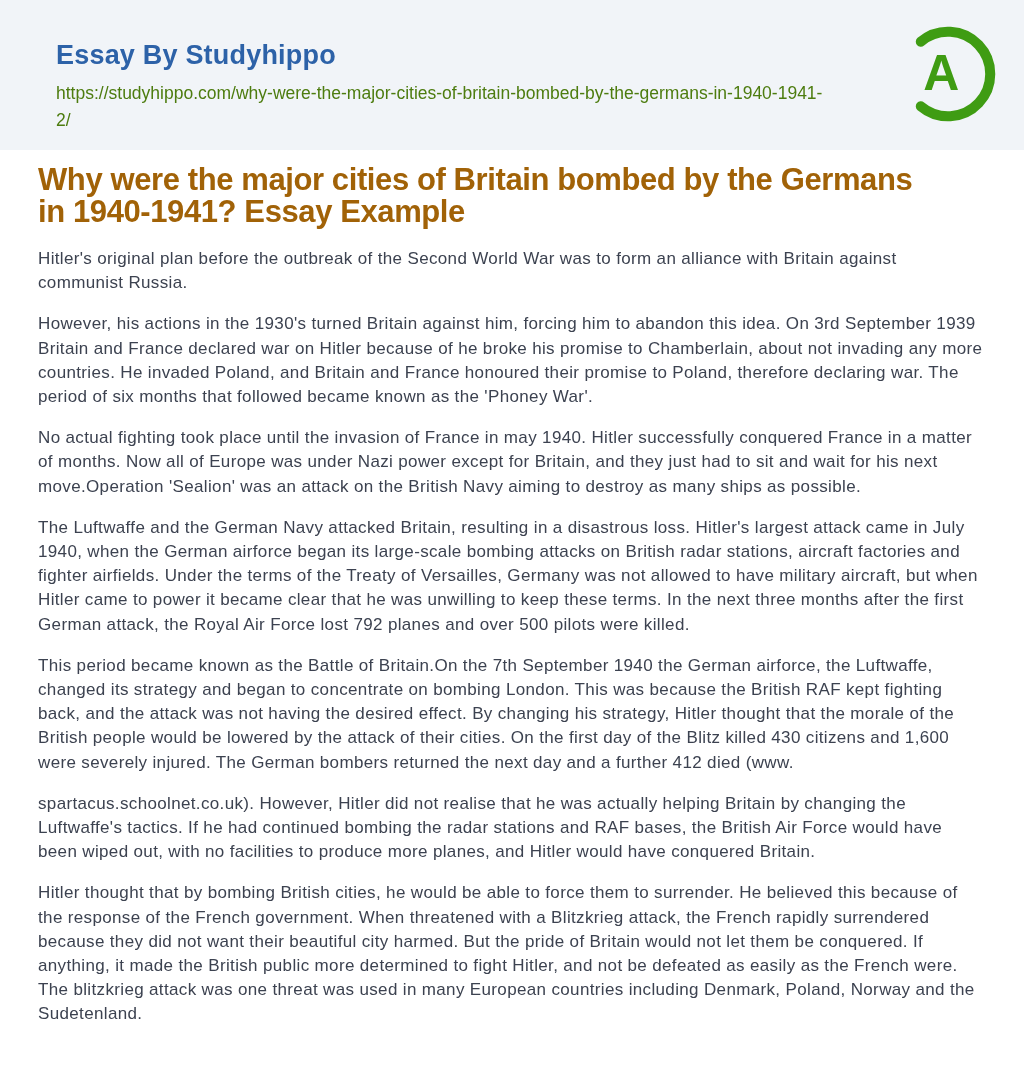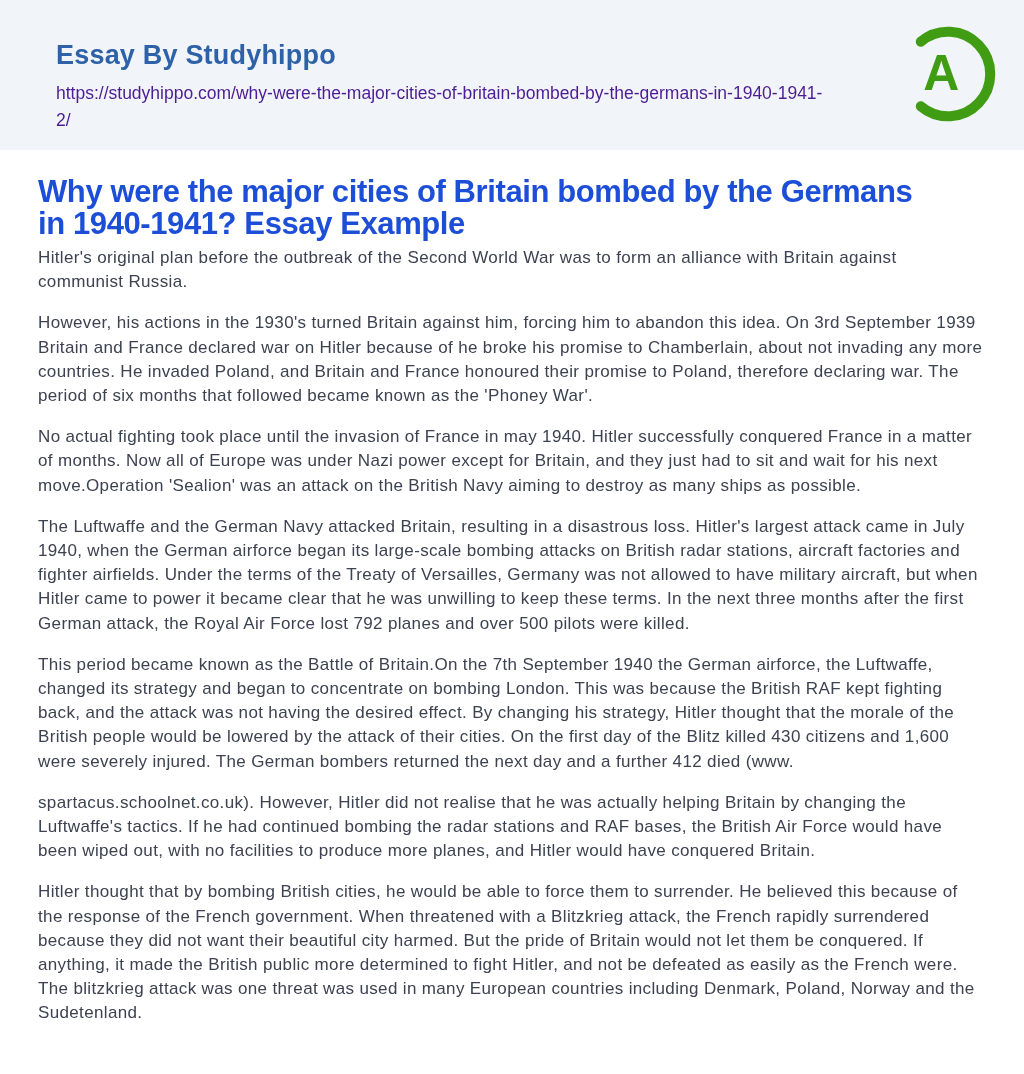--- a/index.html
+++ b/index.html
@@ -23,46 +23,46 @@
     font-size: 27px;
     font-weight: 700;
     letter-spacing: 0.2px;
     color: #2d62a8;
   }
   .site-url {
     margin-top: 9px;
     max-width: 780px;
     font-size: 17.5px;
     line-height: 27px;
-    color: #4c1d95;
+    color: #4d7c0f;
     text-decoration: none;
     display: block;
     word-wrap: break-word;
   }
   .logo {
     position: absolute;
     top: 26px;
     right: 28px;
     width: 96px;
     height: 96px;
   }
   .article {
     padding: 0 38px;
   }
   .article-title {
-    margin: 26px 0 0 0;
+    margin: 14px 0 0 0;
     max-width: 880px;
     font-size: 31px;
     line-height: 32px;
     font-weight: 700;
     letter-spacing: -0.4px;
-    color: #1d4ed8;
+    color: #a16207;
   }
   .article-body {
-    margin-top: 6px;
+    margin-top: 19px;
     max-width: 948px;
   }
   .para {
     margin: 0 0 17px 0;
     font-size: 17px;
     line-height: 24.2px;
     letter-spacing: 0.35px;
     color: #3c4250;
   }
 </style>

